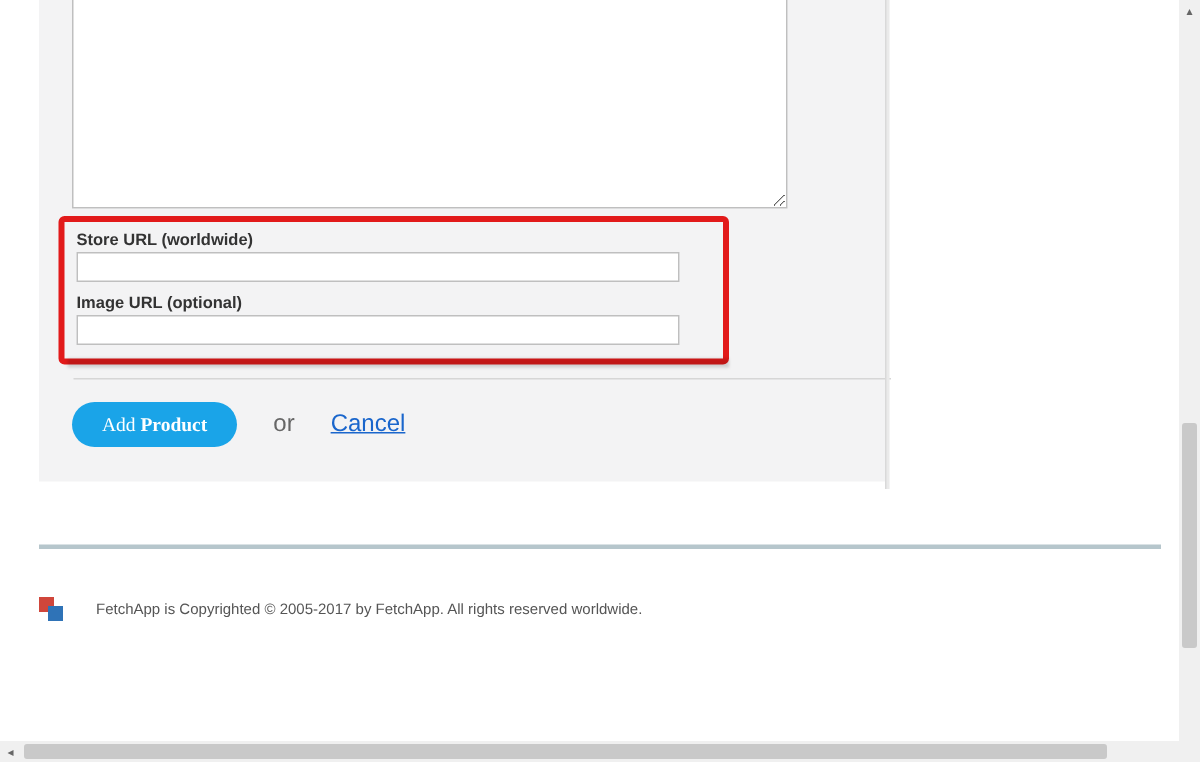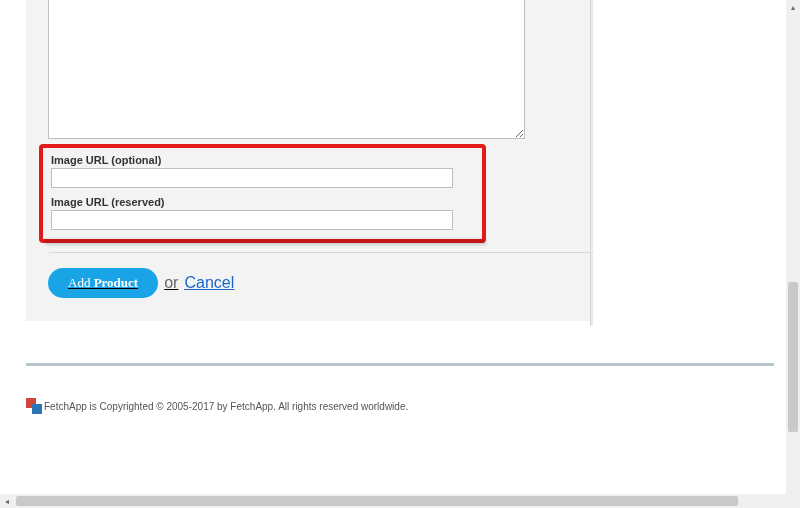--- a/index.html
+++ b/index.html
@@ -13,30 +13,30 @@
     .big-textarea { width: 477px; height: 144px; border: 1px solid #bfbfbf; background: #fff; resize: both; padding: 6px 8px; font-family: inherit; font-size: 12px; color: #333; }
 
     .highlight-box { position: absolute; left: 13px; top: 149px; width: 447px; height: 99px; border: 4px solid #e21a1a; border-radius: 4px; padding: 6px 8px 10px 8px; background: #f3f3f4; }
     .highlight-box::after { content: ""; position: absolute; inset: -2px; border-radius: 6px; pointer-events: none; box-shadow: 0 0 0 1px rgba(0,0,0,0.15) inset; opacity: 0; }
     .highlight-box .shadow { position: absolute; left: 2px; right: -4px; bottom: -6px; height: 6px; background: rgba(0,0,0,0.15); filter: blur(1px); }
     .field-lbl { font-size: 11px; color: #333; font-weight: bold; display: block; }
     .text-input { width: 402px; height: 20px; border: 1px solid #bfbfbf; background: #fff; padding: 2px 4px; font-size: 12px; color: #333; margin-top: 2px; margin-bottom: 8px; }
 
     .divider { position: absolute; left: 23px; top: 257px; width: 545px; height: 1px; background: #d6d6d6; }
 
-    .actions { position: absolute; left: 22px; top: 273px; display: flex; align-items: center; gap: 6px; text-decoration: underline; }
+    .actions { position: absolute; left: 22px; top: 273px; display: flex; align-items: center; gap: 24px; }
     .btn-primary { background: #1aa4e8; color: #fff; border: none; border-radius: 16px; padding: 7px 20px; font-size: 13px; font-family: Georgia, 'Times New Roman', serif; cursor: pointer; }
     .btn-primary .bold { font-weight: bold; }
     .or-text { font-size: 16px; color: #666; }
     .link-cancel { font-size: 16px; color: #1a66cc; text-decoration: underline; cursor: pointer; }
 
     .right-edge { position: absolute; left: 590px; top: 0; width: 3px; height: 326px; background: #eaeaea; border-left: 1px solid #d9d9d9; }
 
     .footer-line { position: absolute; left: 26px; top: 363px; width: 748px; height: 3px; background: #b6c6cc; }
-    .footer { position: absolute; left: 26px; top: 398px; display: flex; align-items: center; gap: 0; }
+    .footer { position: absolute; left: 26px; top: 398px; display: flex; align-items: center; gap: 20px; }
     .logo { width: 18px; height: 16px; position: relative; }
     .logo .b1 { position: absolute; left: 0; top: 0; width: 10px; height: 10px; background: #d0463b; }
     .logo .b2 { position: absolute; left: 6px; top: 6px; width: 10px; height: 10px; background: #2f73b7; }
     .copyright { font-size: 10px; color: #555; }
 
     
     .v-scroll { position: absolute; right: 0; top: 0; width: 14px; height: 494px; background: #f0f0f0; }
     .v-scroll .up-arrow { position: absolute; top: 0; left: 0; width: 14px; height: 14px; display: flex; align-items: center; justify-content: center; font-size: 8px; color: #666; }
     .v-scroll .track { position: absolute; top: 14px; bottom: 0; left: 0; right: 0; }
     .v-scroll .thumb { position: absolute; left: 2px; width: 10px; top: 268px; height: 150px; background: #c9c9c9; border-radius: 2px; }
@@ -54,23 +54,23 @@
 
 <div class="viewport">
 
   <div class="panel">
 
     <div class="textarea-wrap">
       <textarea class="big-textarea" style=""></textarea>
     </div>
 
     <div class="highlight-box">
+      <label class="field-lbl">Store URL (worldwide)</label>
+      <input type="text" class="text-input" value="" style="">
       <label class="field-lbl">Image URL (optional)</label>
-      <input type="text" class="text-input" value="" style="">
-      <label class="field-lbl">Image URL (reserved)</label>
       <input type="text" class="text-input" value="" style="">
       <div class="shadow"></div>
     </div>
 
     <div class="divider"></div>
 
     <div class="actions">
       <button class="btn-primary"><span>Add </span><span class="bold">Product</span></button>
       <span class="or-text">or</span>
       <a class="link-cancel">Cancel</a>

